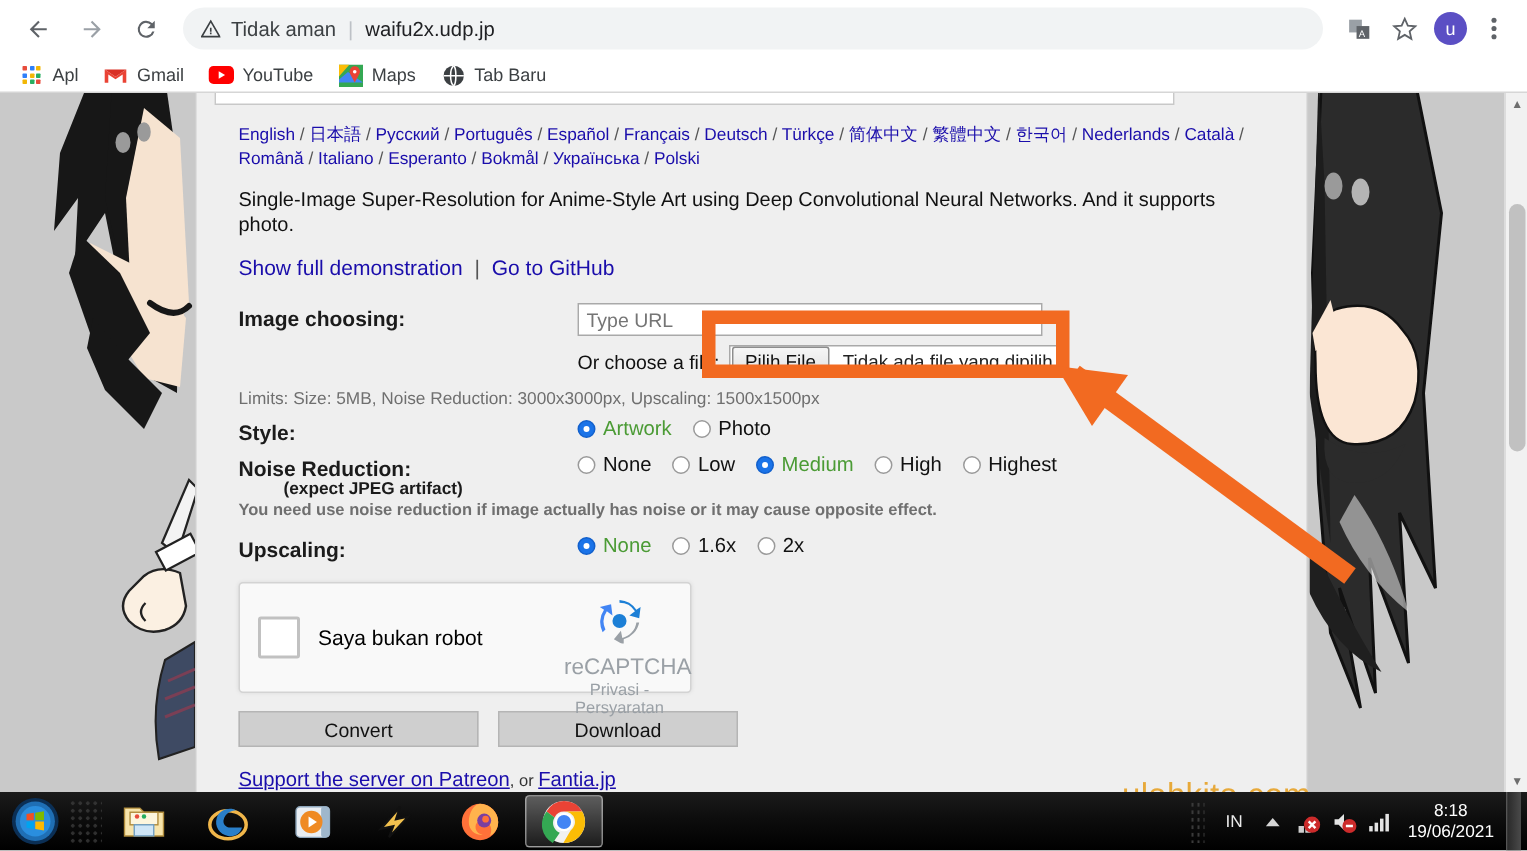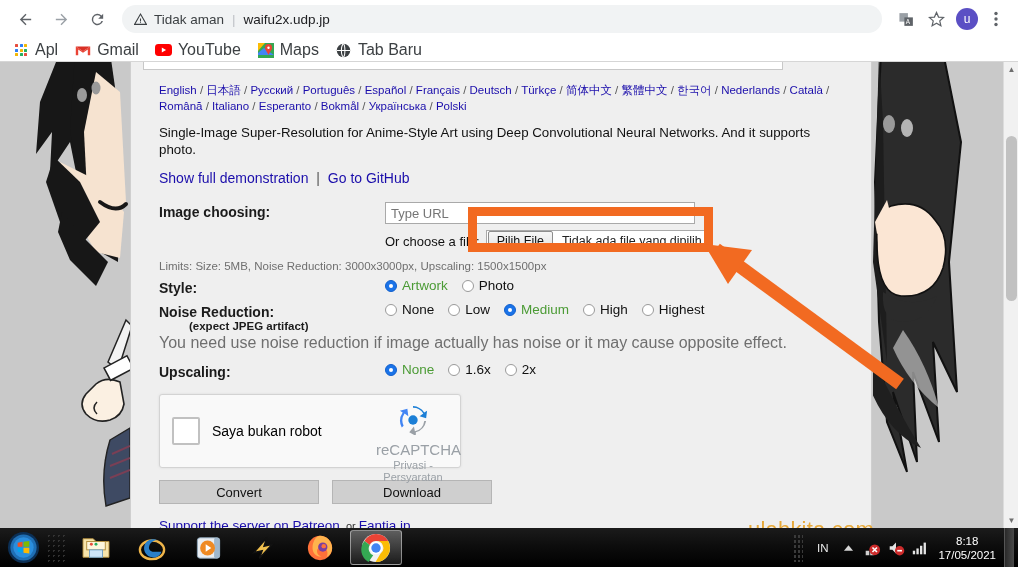--- a/index.html
+++ b/index.html
@@ -53,21 +53,21 @@
   .kebab { font-size: 16px; letter-spacing: 0; color:#5f6368; }
 
   
   .bm-row {
     position: absolute; left: 0; top: 38px; width: 1018px; height: 24px;
     display: flex; align-items: center; padding-left: 10px;
   }
   .bm {
     display: flex; align-items: center; height: 22px;
     padding: 0 8px 0 2px; margin-right: 6px; cursor: pointer;
-    font-size: 16px; color: #3c4043; border-radius: 4px;
+    font-size: 12px; color: #3c4043; border-radius: 4px;
   }
   .bm .bmi { width: 18px; height: 16px; display: flex; align-items: center; justify-content: center; margin-right: 5px; }
   .grid9 { display: grid; grid-template-columns: repeat(3,3px); grid-template-rows: repeat(3,3px); gap: 1.5px; }
   .grid9 i { display:block; width:3px; height:3px; border-radius:.5px; }
 
   
   .viewport {
     position: absolute; left: 0; top: 62px; width: 1018px; height: 466px;
     background: #c9c9c9; overflow: hidden;
   }
@@ -131,21 +131,21 @@
   }
   .file-btn {
     height: 20px; padding: 0 8px; display: flex; align-items: center;
     background: linear-gradient(#f6f6f6,#e2e2e2);
     border: 1px solid #8d8d8d; border-radius: 2px; margin: 0 1px;
     font-size: 12.5px; color: #111; cursor: pointer;
   }
   .file-name { font-size: 12.5px; color: #222; padding: 0 8px; }
 
   .limits { font-size: 11.5px; color: #6f6f6f; margin: 8px 0 6px 0; }
-  .hint { font-size: 16px; color: #6f6f6f; margin: 0 0 10px 0; }
+  .hint { font-size: 11px; color: #6f6f6f; margin: 0 0 10px 0; font-weight: bold; }
 
   .radios { display: flex; align-items: center; flex-wrap: nowrap; }
   .radio { display: flex; align-items: center; margin-right: 14px; cursor: pointer; white-space: nowrap; }
   .dot {
     width: 12px; height: 12px; border-radius: 50%;
     border: 1px solid #9a9a9a; background: #fff;
     margin-right: 5px; flex: 0 0 auto; position: relative;
   }
   .dot.on { background: #1a73e8; border-color: #1260cc; }
   .dot.on::after {
@@ -609,21 +609,21 @@
       <div class="tray-ic">
         <svg width="18" height="16" viewBox="0 0 20 16">
           <rect x="2" y="11" width="2.6" height="4" fill="#e4e4e4"></rect>
           <rect x="6" y="8.5" width="2.6" height="6.5" fill="#e4e4e4"></rect>
           <rect x="10" y="5.5" width="2.6" height="9.5" fill="#e4e4e4"></rect>
           <rect x="14" y="2" width="2.6" height="13" fill="#e4e4e4"></rect>
         </svg>
       </div>
       <div class="clock">
         <div>8:18</div>
-        <div>17/05/2021</div>
+        <div>19/06/2021</div>
       </div>
       <div class="show-desktop"></div>
     </div>
   </div>
 
   <div class="scrollbar">
     <div class="sb-arrow">▲</div>
     <div class="sb-thumb"></div>
     <div class="sb-arrow bot">▼</div>
   </div>

